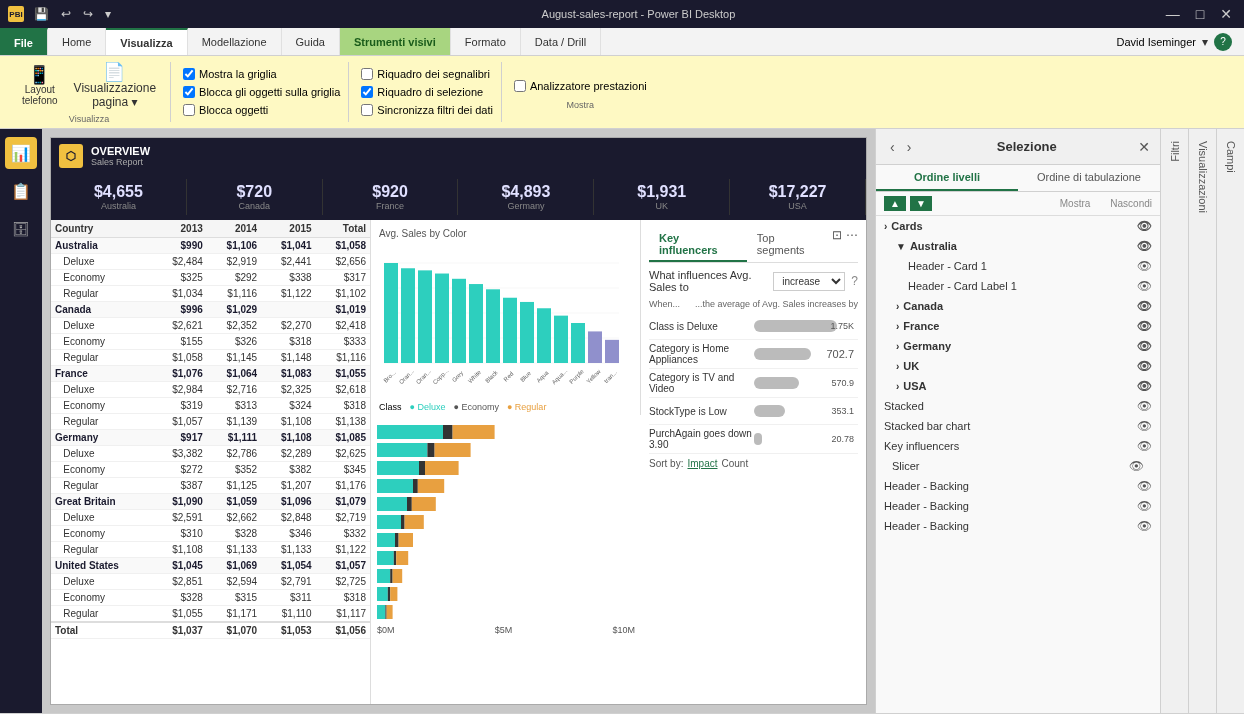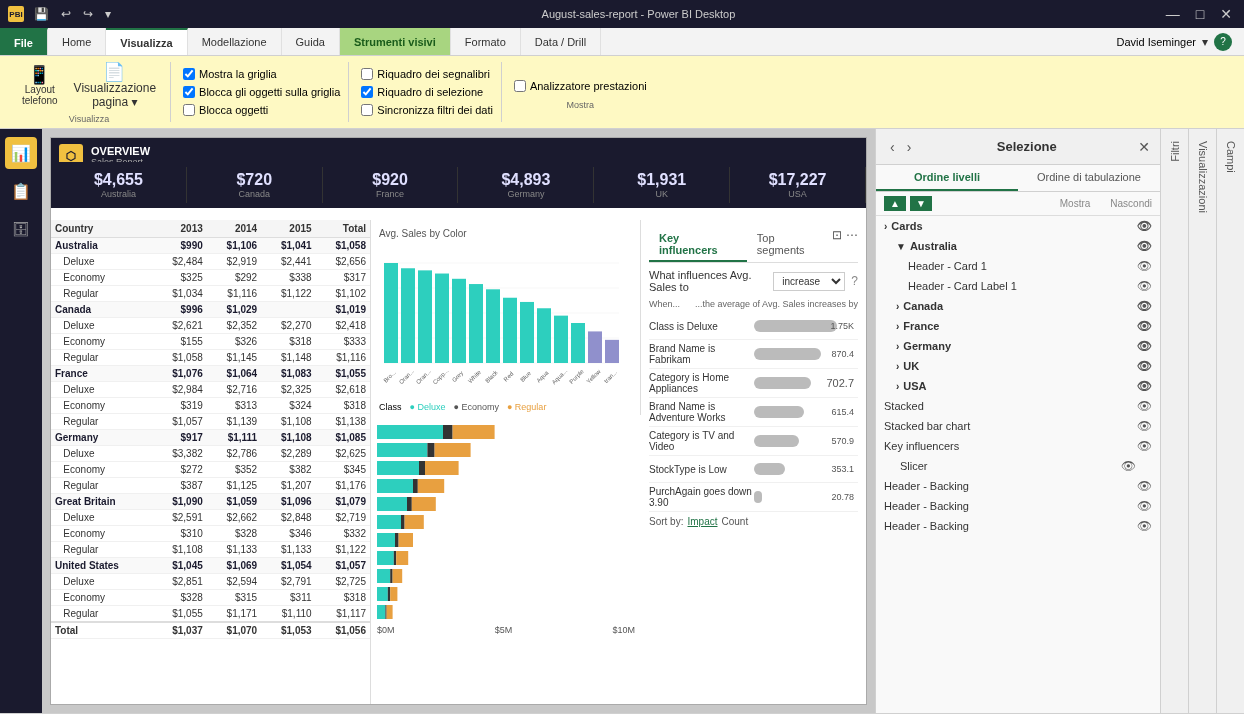--- a/index.html
+++ b/index.html
@@ -129,21 +129,21 @@
       color: #1a1a2e;
       font-weight: bold;
     }
     .report-label { color: white; font-size: 11px; font-weight: 600; }
     .report-sublabel { color: #aaa; font-size: 9px; }
     .report-label-block { display: flex; flex-direction: column; }
 
     
     .kpi-row {
       position: absolute;
-      top: 24px;
+      top: 36px;
       left: 0;
       right: 0;
       height: 46px;
       background: #1a1a2e;
       display: flex;
       align-items: center;
     }
     .kpi-card {
       flex: 1;
       text-align: center;
@@ -815,38 +815,24 @@
         </div>
         <div id="ki-factors">
             <div class="ki-factor">
     <span class="ki-factor-label">Class is Deluxe</span>
     <div class="ki-factor-bar">
       <div class="ki-bar-fill" style="width:80%;background:#bbb;border-radius:7px;height:12px;"></div>
       <span class="ki-bar-value" style="margin-left:4px;font-size:9px;">1.75K</span>
     </div>
   </div>
             <div class="ki-factor">
-    <span class="ki-factor-label">Brand Name is Fabrikam</span>
-    <div class="ki-factor-bar">
-      <div class="ki-bar-fill" style="width:65%;background:#bbb;border-radius:7px;height:12px;"></div>
-      <span class="ki-bar-value" style="margin-left:4px;font-size:9px;">870.4</span>
-    </div>
-  </div>
-            <div class="ki-factor">
     <span class="ki-factor-label">Category is Home Appliances</span>
     <div class="ki-factor-bar">
       <div class="ki-bar-fill" style="width:55%;background:#bbb;border-radius:7px;height:12px;"></div>
       <span class="ki-bar-value" style="margin-left:4px;font-size:11px;">702.7</span>
-    </div>
-  </div>
-            <div class="ki-factor">
-    <span class="ki-factor-label">Brand Name is Adventure Works</span>
-    <div class="ki-factor-bar">
-      <div class="ki-bar-fill" style="width:48%;background:#bbb;border-radius:7px;height:12px;"></div>
-      <span class="ki-bar-value" style="margin-left:4px;font-size:9px;">615.4</span>
     </div>
   </div>
             <div class="ki-factor">
     <span class="ki-factor-label">Category is TV and Video</span>
     <div class="ki-factor-bar">
       <div class="ki-bar-fill" style="width:44%;background:#bbb;border-radius:7px;height:12px;"></div>
       <span class="ki-bar-value" style="margin-left:4px;font-size:9px;">570.9</span>
     </div>
   </div>
             <div class="ki-factor">
@@ -959,21 +945,21 @@
       <span style="color:#555;font-size:12px;cursor:pointer;">👁</span>
     </div>
         <div style="display: flex; align-items: center; padding: 3px 8px; font-size: 11px; cursor: pointer; justify-content: space-between; color: rgb(51, 51, 51);">
       <span>Stacked bar chart</span>
       <span style="color:#555;font-size:12px;cursor:pointer;">👁</span>
     </div>
         <div style="display: flex; align-items: center; padding: 3px 8px; font-size: 11px; cursor: pointer; justify-content: space-between; color: rgb(51, 51, 51);">
       <span>Key influencers</span>
       <span style="color:#555;font-size:12px;cursor:pointer;">👁</span>
     </div>
-        <div style="display: flex; align-items: center; padding: 3px 24px; font-size: 11px; cursor: pointer; justify-content: space-between; color: rgb(51, 51, 51);">
+        <div style="display: flex; align-items: center; padding: 3px 16px; font-size: 11px; cursor: pointer; justify-content: space-between; color: rgb(51, 51, 51);">
       <span>Slicer</span>
       <span style="color:#555;font-size:12px;cursor:pointer;">👁</span>
     </div>
         <div style="display: flex; align-items: center; padding: 3px 8px; font-size: 11px; cursor: pointer; justify-content: space-between; color: rgb(51, 51, 51);">
       <span>Header - Backing</span>
       <span style="color:#555;font-size:12px;cursor:pointer;">👁</span>
     </div>
         <div style="display: flex; align-items: center; padding: 3px 8px; font-size: 11px; cursor: pointer; justify-content: space-between; color: rgb(51, 51, 51);">
       <span>Header - Backing</span>
       <span style="color:#555;font-size:12px;cursor:pointer;">👁</span>

